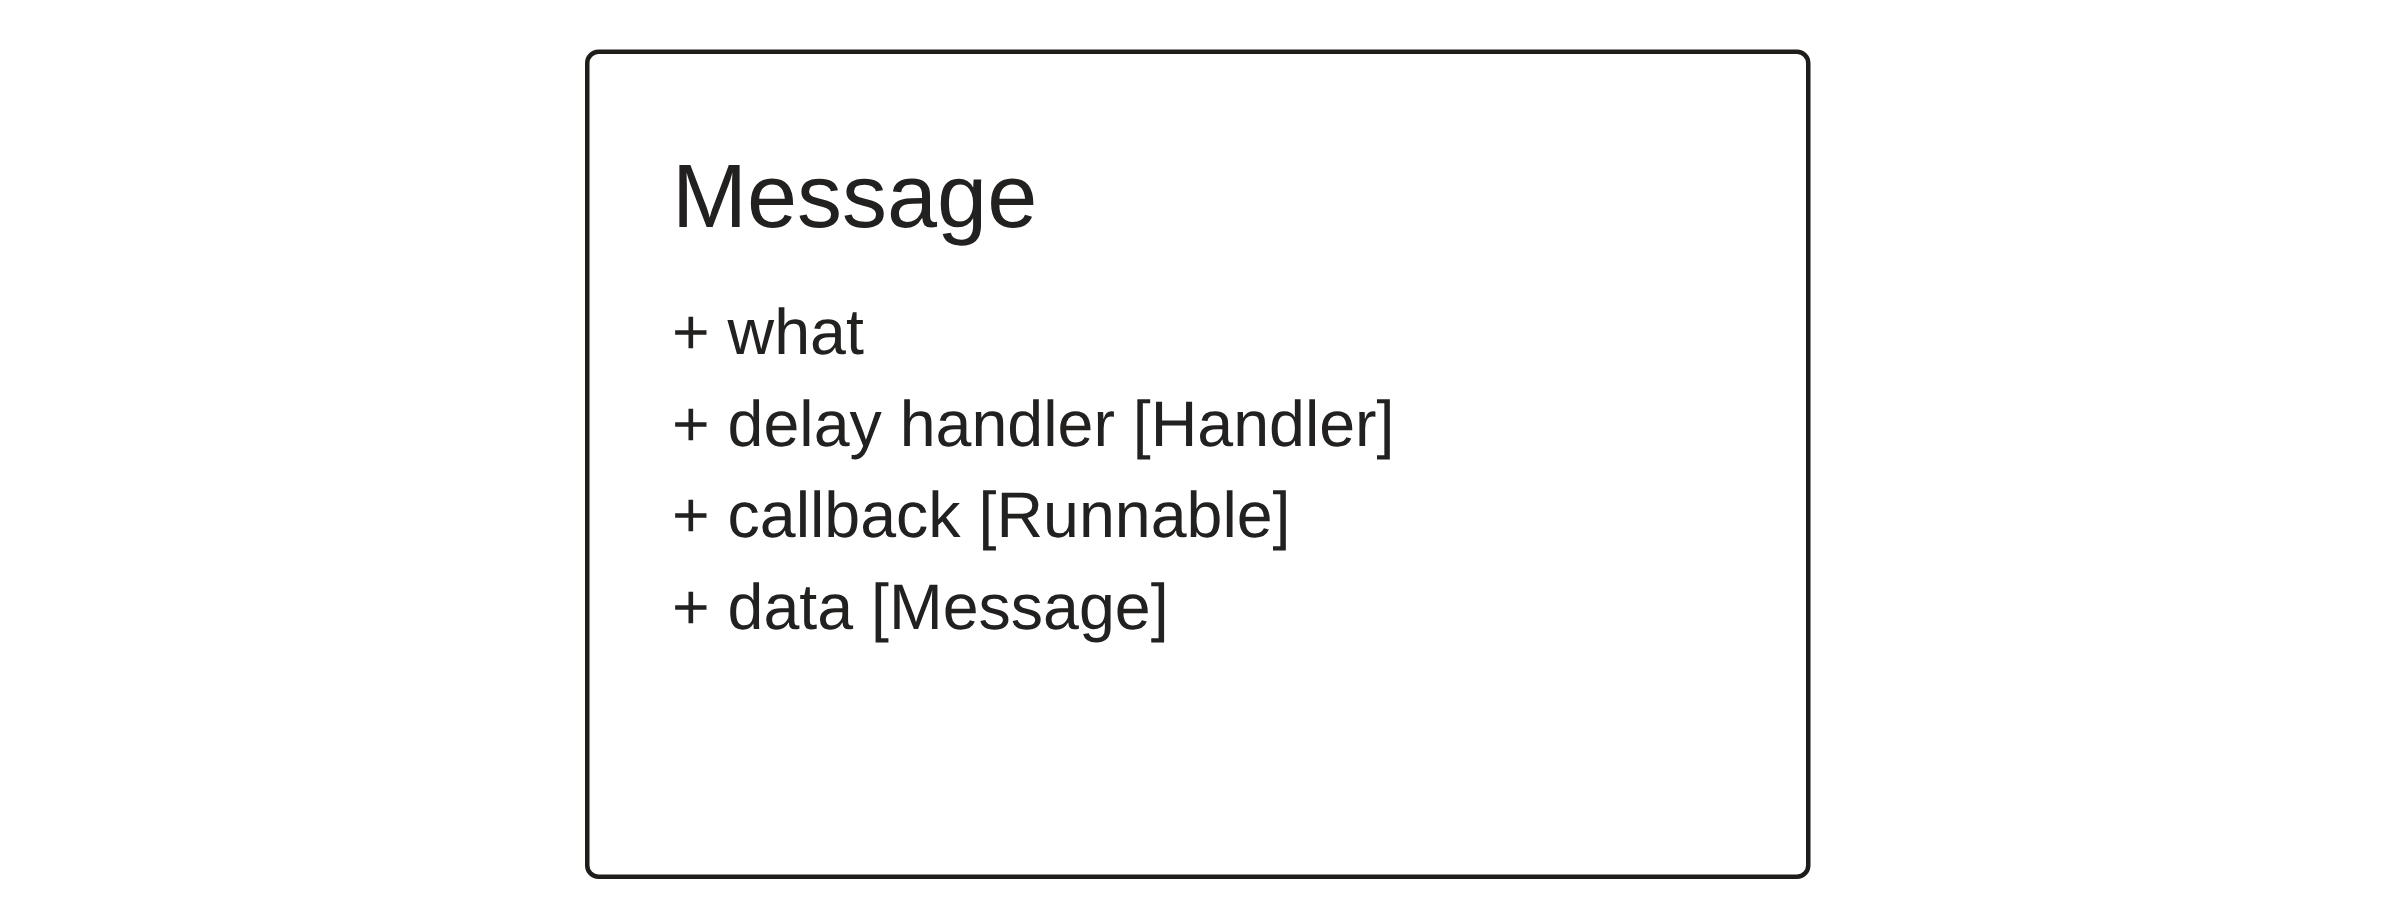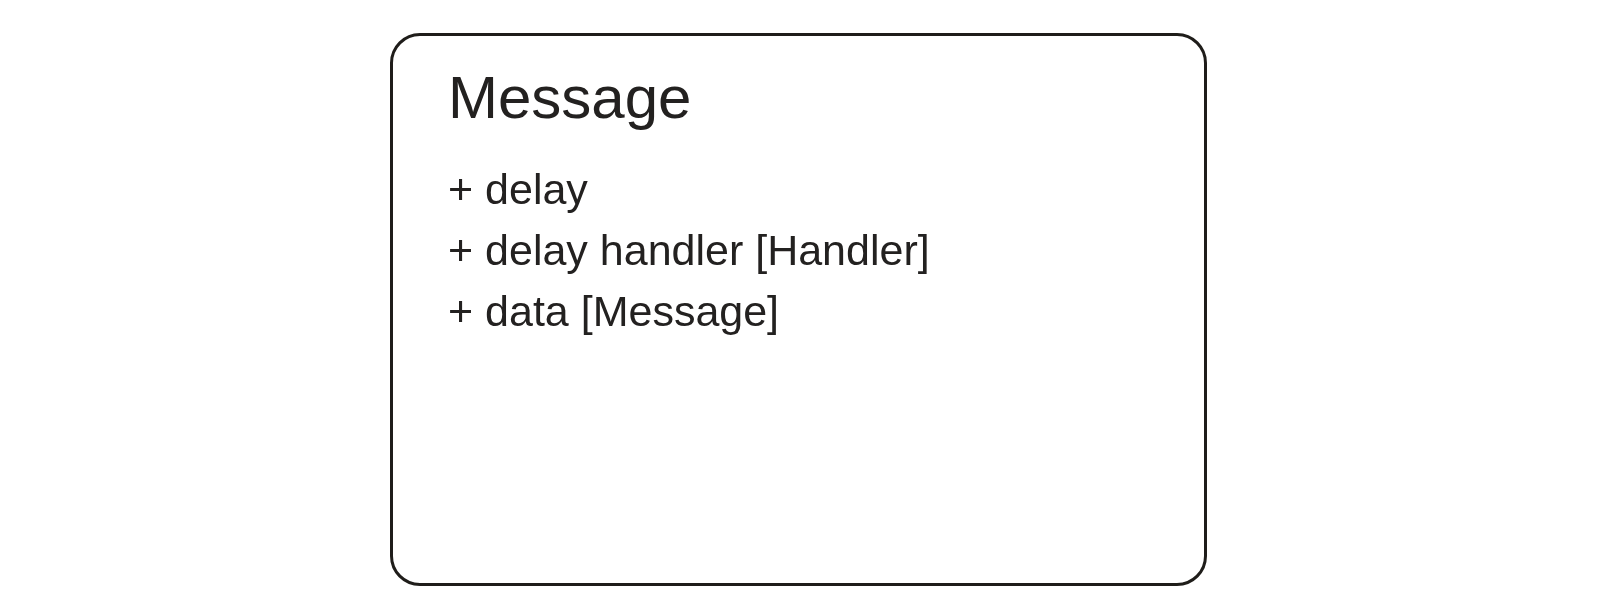--- a/index.html
+++ b/index.html
@@ -17,23 +17,23 @@
     color: var(--ink, #232120);
   }
   .class-box {
     position: absolute;
     left: 390px;
     top: 33px;
     width: 817px;
     height: 553px;
     box-sizing: border-box;
     border: 3px solid var(--border, #1f1d1a);
-    border-radius: 30px;
+    border-radius: 9px;
     background: var(--background, #ffffff);
-    padding: 27px 40px 0 55px;
+    padding: 60px 40px 0 55px;
   }
   .class-title {
     font-size: 60px;
     line-height: 69px;
     font-weight: 400;
     letter-spacing: 0;
     white-space: nowrap;
   }
   .attr-list {
     list-style: none;
@@ -49,18 +49,19 @@
     font-size: 34px;
   }
 </style>
 </head>
 <body>
 
 <div class="canvas">
   <div class="class-box">
     <div class="class-title">Message</div>
     <ul class="attr-list">
-      <li><span>+ delay</span><span class="attr-note"></span></li>
+      <li><span>+ what</span><span class="attr-note"></span></li>
       <li><span>+ delay handler [Handler]</span><span class="attr-note"></span></li>
+      <li><span>+ callback [Runnable]</span><span class="attr-note"></span></li>
       <li><span>+ data [Message]</span><span class="attr-note"></span></li>
     </ul>
   </div>
 </div>
 
 </body></html>

